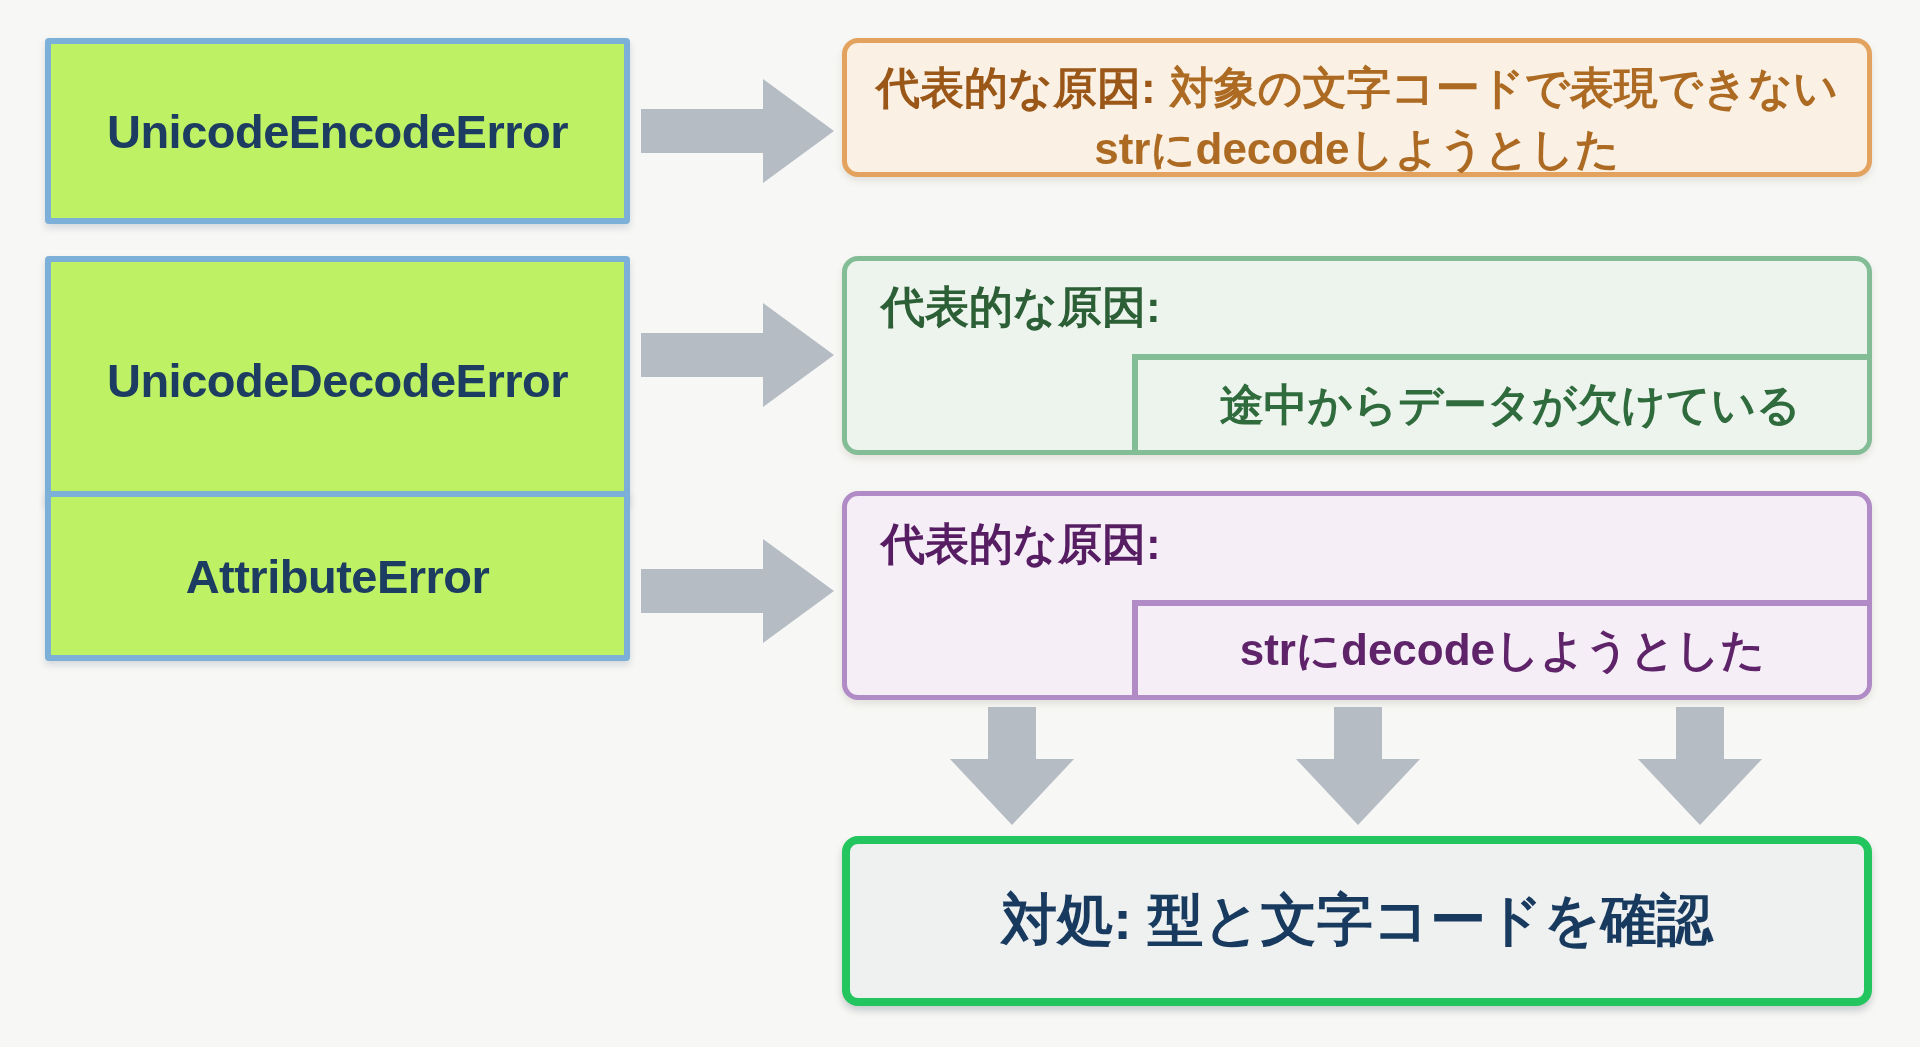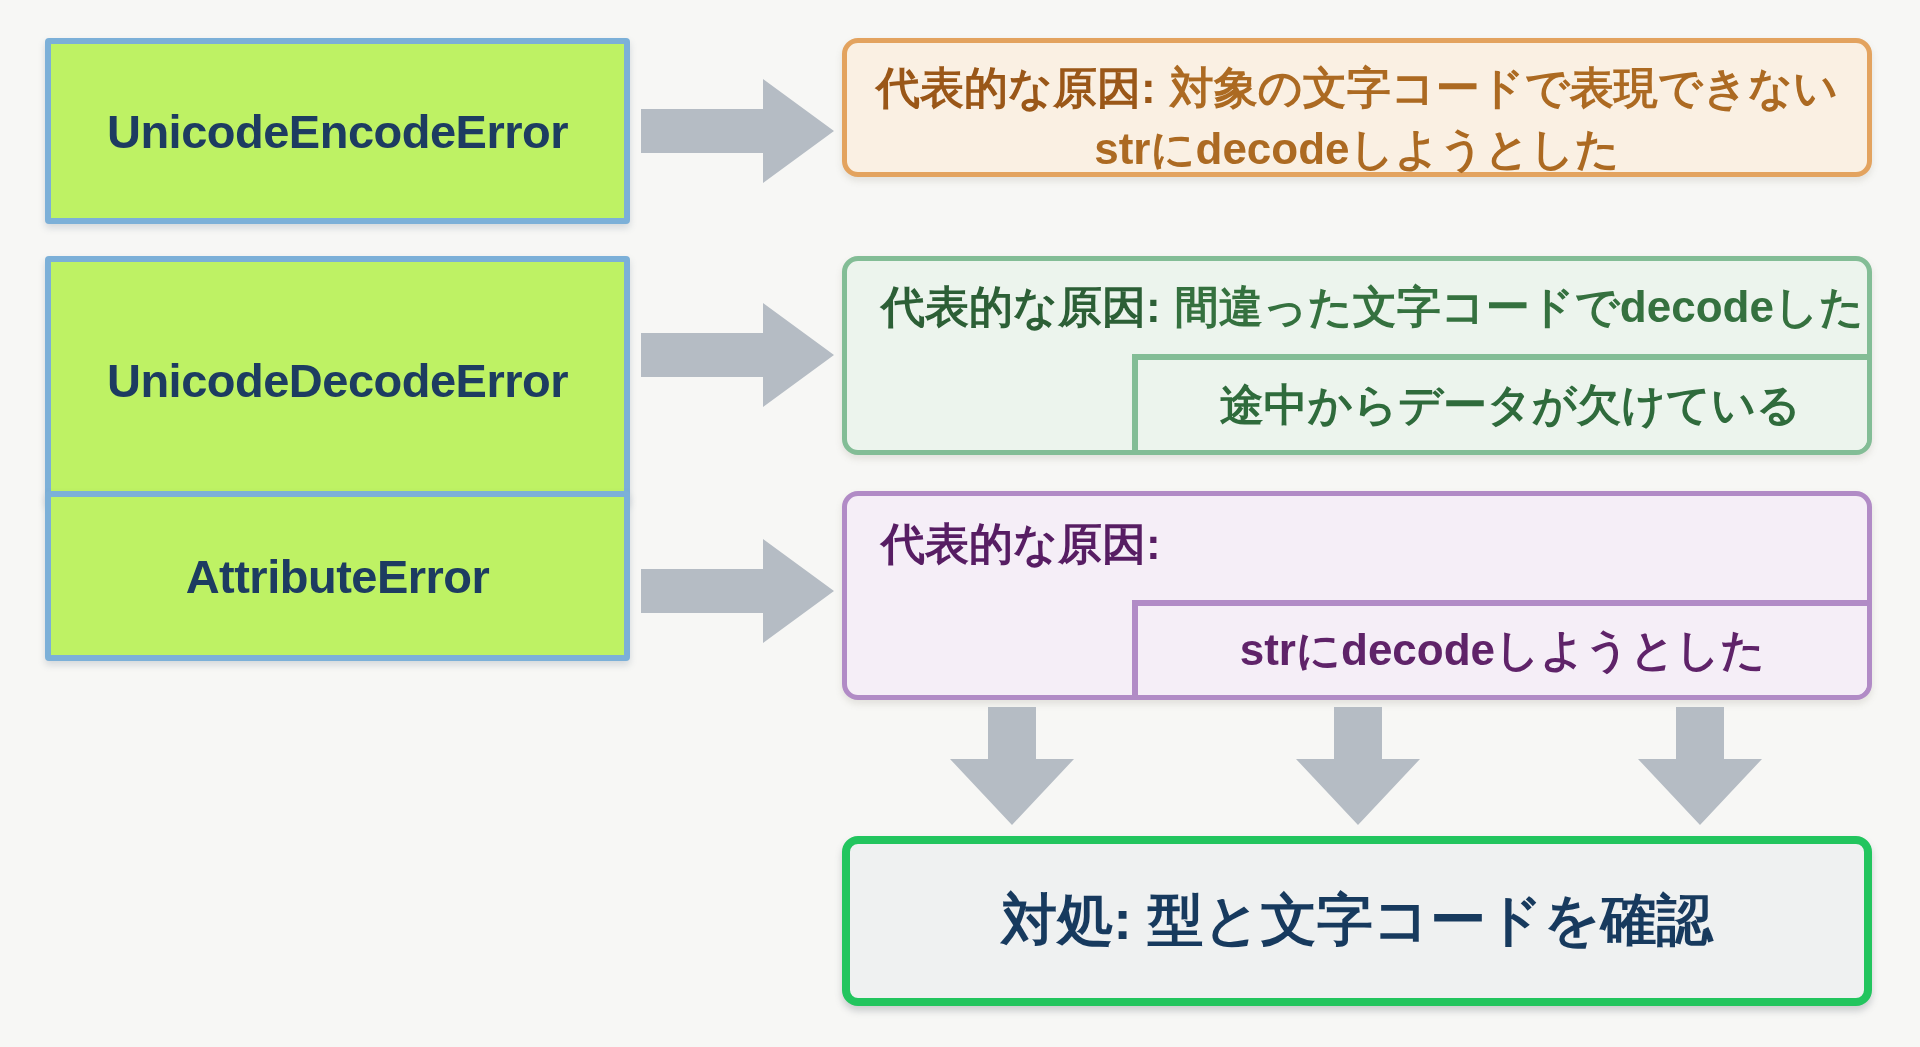--- a/index.html
+++ b/index.html
@@ -185,21 +185,20 @@
 
   <div class="err-box" id="err-row2">
     <span class="err-label">UnicodeDecodeError</span>
   </div>
   <svg class="arrow-right" id="arrow-row2" viewBox="0 0 193 104">
     <polygon class="arrow-fill" points="0,30 122,30 122,0 193,52 122,104 122,74 0,74"></polygon>
   </svg>
   <div class="cause-box decode">
     <div class="cause-top">
       <span class="c-label">代表的な原因:</span>
-        <span class="c-text">間違った文字コードでdecodeした</span>
     </div>
     <div class="sub-box">
       <span class="c-text">途中からデータが欠けている</span>
     </div>
   </div>
 
   <div class="err-box" id="err-row3">
     <span class="err-label">AttributeError</span>
   </div>
   <svg class="arrow-right" id="arrow-row3" viewBox="0 0 193 104">

